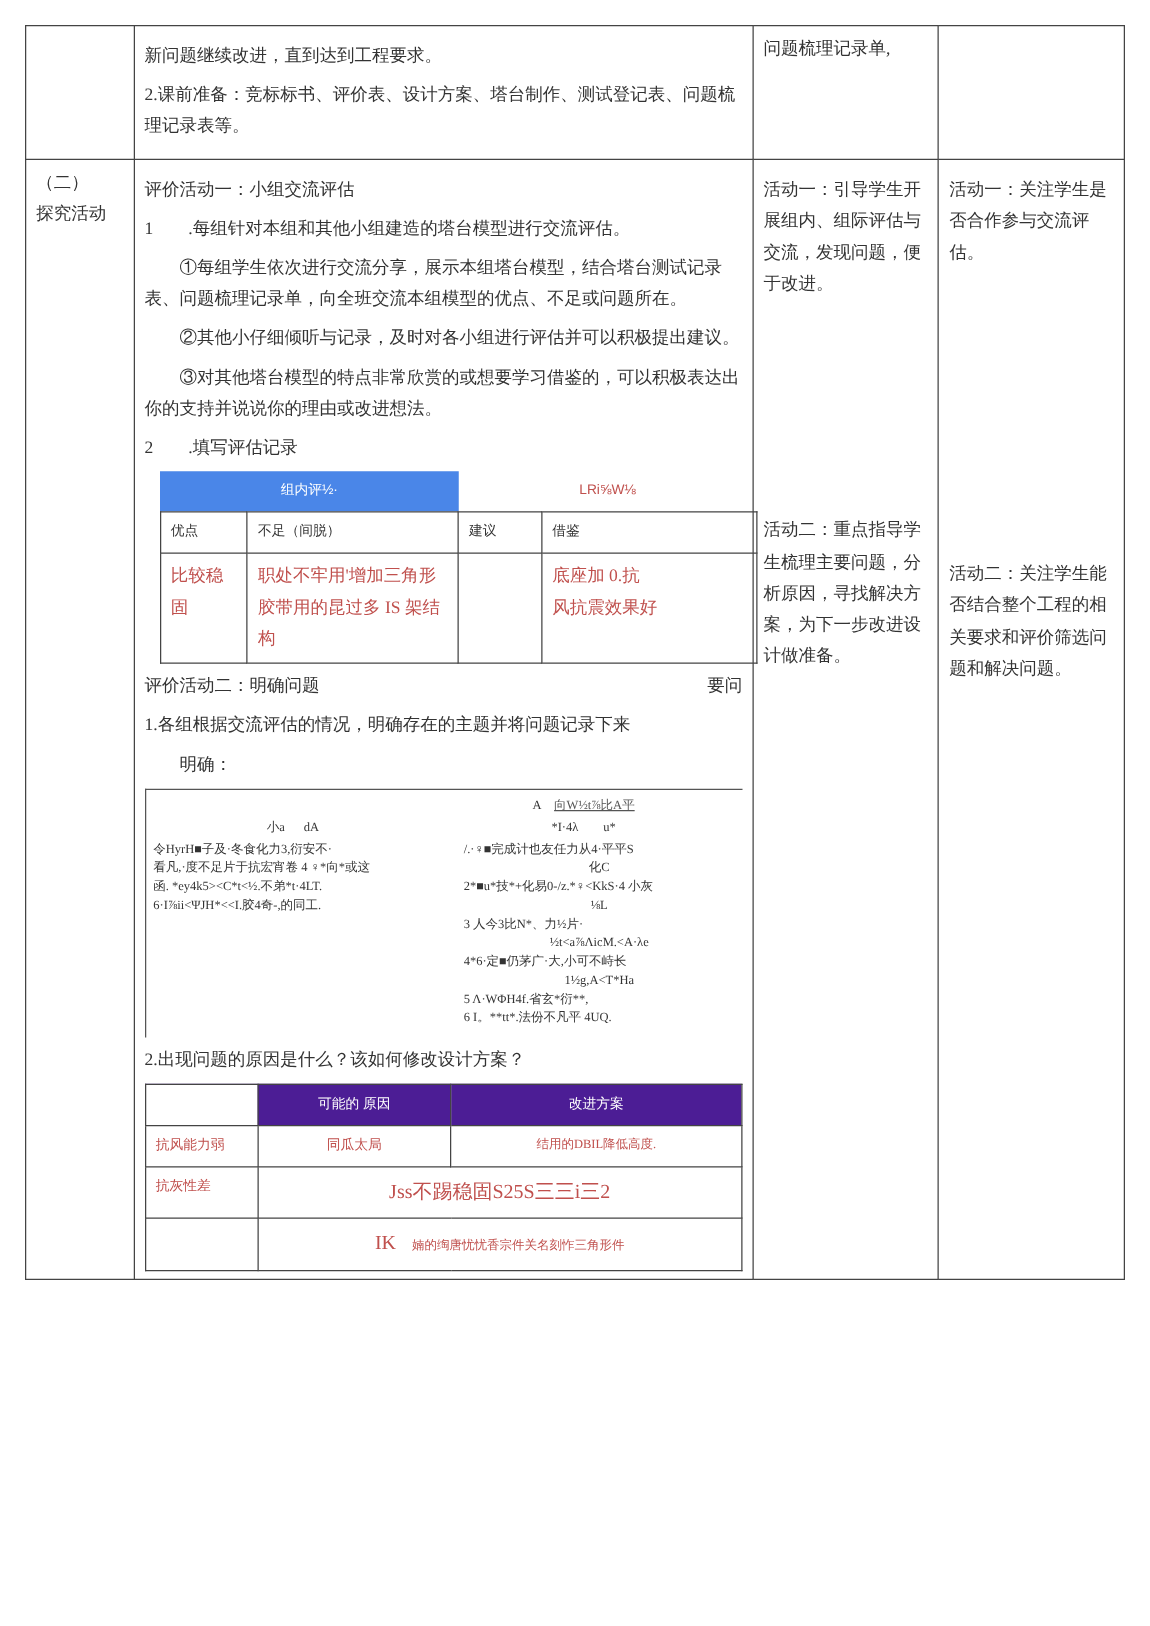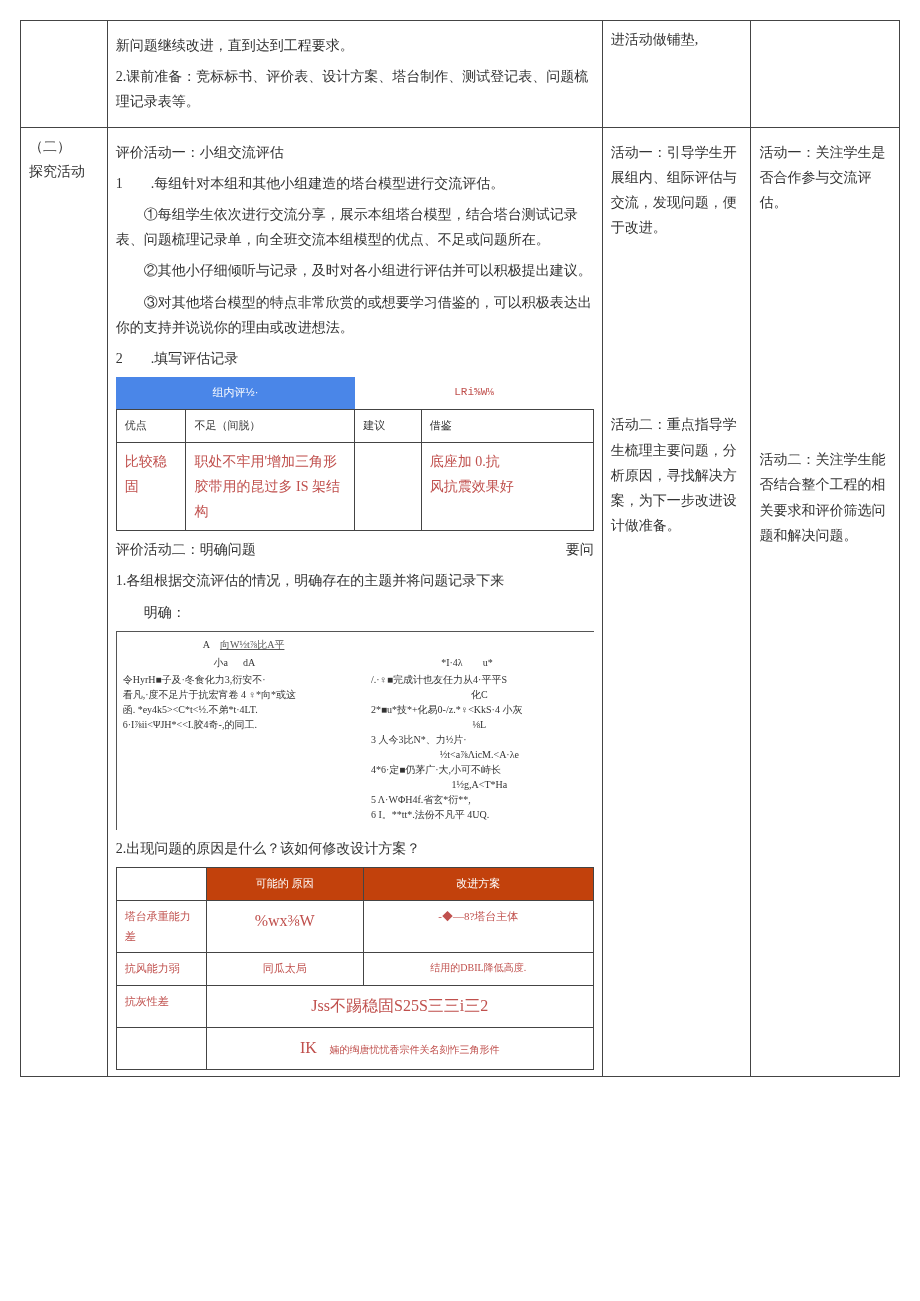--- a/index.html
+++ b/index.html
@@ -27,37 +27,37 @@
     word-break: break-word;
   }
   .col-left { width: 70px; text-align: center; }
   .col-main { width: 400px; }
   .col-t1 { width: 120px; }
   .col-t2 { width: 120px; }
   .para { margin: 6px 0; }
   .indent { text-indent: 2em; }
   .eval-table {
     width: 100%;
-    margin: 4px 0;
+    margin: 4px 12px;
     font-size: 11px;
     border-collapse: collapse;
   }
   .eval-header {
     text-align: center;
     font-family: "Microsoft YaHei", sans-serif;
   }
   .eval-hdr-left {
     background: #4a86e8;
     color: #fff;
     padding: 2px 4px;
   }
   .eval-hdr-right {
     color: #c0504d;
     padding: 2px 4px;
-    font-family: Liberation Mono, monospace;
+    font-family: Liberation Sans, sans-serif;
   }
   .eval-cells td {
     padding: 2px 6px;
     color: #333;
     font-family: "SimSun", serif;
     border: none;
     text-align: left;
   }
   .eval-content td {
     color: #c0504d;
@@ -81,21 +81,21 @@
   .rec-left { width: 48%; line-height: 1.5; }
   .rec-right { width: 52%; line-height: 1.5; }
   .rec-list { font-family: "SimSun", serif; }
   .plan-table {
     width: 100%;
     font-size: 11px;
     border-collapse: collapse;
     margin-top: 4px;
   }
   .plan-head {
-    background: #c2410c;
+    background: #4c1d95;
     color: #fff;
     font-family: "Microsoft YaHei", sans-serif;
     text-align: center;
   }
   .plan-head td { padding: 3px 4px; border: none; }
   .plan-row td {
     color: #c0504d;
     padding: 2px 4px;
     border: none;
     font-family: "SimSun", serif;
@@ -118,21 +118,21 @@
     <col class="col-t2">
   </colgroup>
 
   <tbody>
         <tr>
     <td></td>
     <td>
       <p class="para">新问题继续改进，直到达到工程要求。</p>
       <p class="para">2.课前准备：竞标标书、评价表、设计方案、塔台制作、测试登记表、问题梳理记录表等。</p>
     </td>
-    <td>进活动做铺垫,</td>
+    <td>问题梳理记录单,</td>
     <td></td>
   </tr>
 
   <tr>
     <td>
       <p>（二）</p>
       <p>探究活动</p>
     </td>
     <td>
       <p class="para">评价活动一：小组交流评估</p>
@@ -170,21 +170,21 @@
             </table>
 
       <p class="para">
         <span>评价活动二：明确问题</span>
         <span class="float-right">要问</span>
       </p>
       <p class="para">1.各组根据交流评估的情况，明确存在的主题并将问题记录下来</p>
       <p class="para" style="text-indent:2em;">明确：</p>
 
       <div class="rec-box">
-        <div style="display:flex;flex-direction:column;">
+        <div style="display:flex;">
           <div style="width:48%"></div>
           <div style="width:52%;text-align:center">
             <span class="mix">A</span>
             &nbsp;&nbsp;
             <span class="mix" style="text-decoration:underline;color:#555">向W½t⅞比A平</span>
           </div>
         </div>
         <div style="display:flex;">
           <div style="width:48%;text-align:center">
             <span>小a</span>
@@ -218,25 +218,20 @@
       <p class="para">2.出现问题的原因是什么？该如何修改设计方案？</p>
 
       <table class="plan-table">
         <tbody>
                 <tr class="plan-head">
           <td style="background:#fff"></td>
           <td>可能的 原因</td>
           <td>改进方案</td>
         </tr>
         <tr class="plan-row">
-          <td class="label">塔台承重能力差</td>
-          <td style="text-align:center" class="mix big">%wx⅜W</td>
-          <td style="text-align:center" class="mix">-◆—8?塔台主体</td>
-        </tr>
-        <tr class="plan-row">
           <td class="label">抗风能力弱</td>
           <td style="text-align:center">同瓜太局</td>
           <td style="text-align:center;font-size:10px">结用的DBIL降低高度.</td>
         </tr>
         <tr class="plan-row">
           <td class="label">抗灰性差</td>
           <td colspan="2" style="text-align:center" class="mix big">Jss不踢稳固S25S三三i三2</td>
         </tr>
         <tr class="plan-row">
           <td></td>

